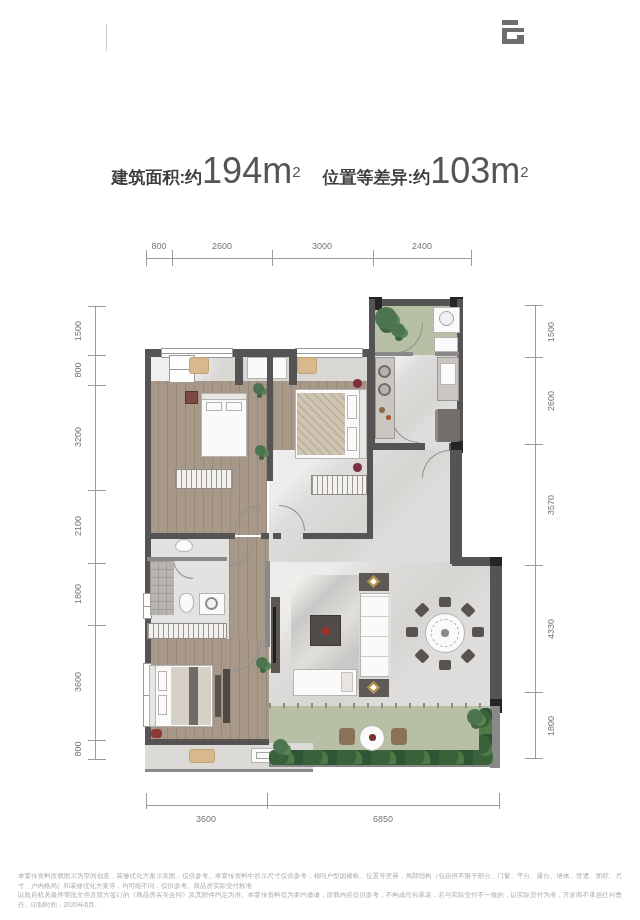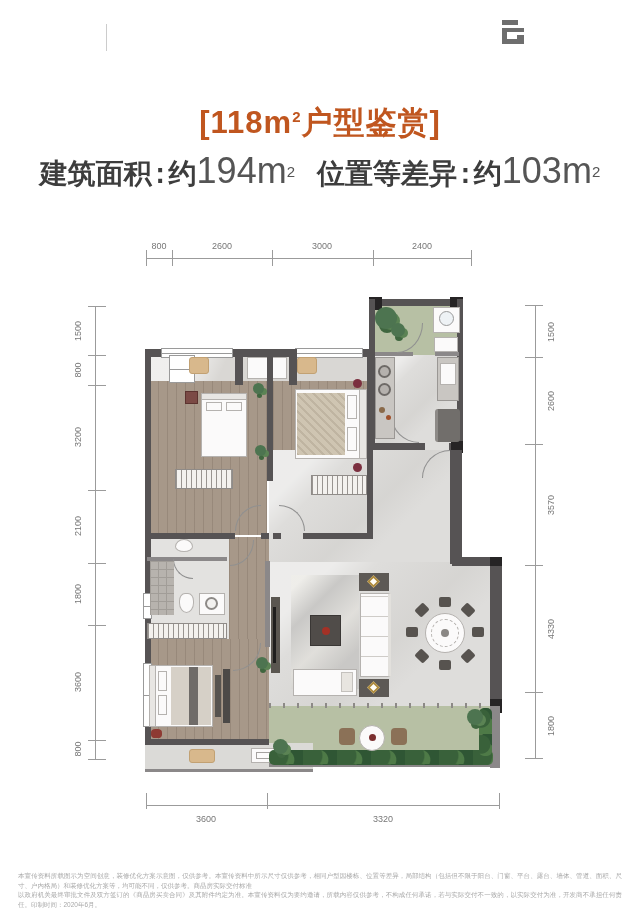--- a/index.html
+++ b/index.html
@@ -23,21 +23,21 @@
   .man-top{display:flex;align-items:center;gap:4px;justify-content:center;font-size:5.5px;color:#8e8e8e;letter-spacing:1px;}
   .man-top .tick{display:inline-block;width:14px;height:1px;background:#a5a5a5;}
   .man-name{font-size:19px;font-weight:bold;color:#5f5f5f;letter-spacing:2px;line-height:21px;}
   .man-sub{font-size:6px;color:#7e7e7e;letter-spacing:2.5px;margin-top:2px;}
 
   
   .main-title{position:absolute;left:0;top:102px;width:640px;text-align:center;
               font-size:31px;font-weight:bold;color:#c0561f;letter-spacing:1px;}
   .main-title sup{font-size:15px;}
   .area-line{position:absolute;left:0;top:150px;width:640px;text-align:center;color:#3d3d3d;}
-  .area-line .lbl{font-size:28px;font-weight:bold;vertical-align:baseline;font-family:Liberation Mono, monospace;}
+  .area-line .lbl{font-size:17px;font-weight:bold;vertical-align:baseline;}
   .area-line .num{font-size:36px;font-weight:400;color:#555555;letter-spacing:0;}
   .area-line sup{font-size:15px;color:#555555;}
   .area-line .gap{display:inline-block;width:22px;}
 
   
   .dim{position:absolute;background:#9b9b9b;}
   .tickv{position:absolute;width:1px;height:16px;background:#9b9b9b;}
   .tickh{position:absolute;width:18px;height:1px;background:#9b9b9b;}
   .dlabel{position:absolute;width:44px;text-align:center;font-size:9px;color:#777777;}
   .dlabel.rot{transform:rotate(-90deg);}
@@ -94,21 +94,20 @@
   <div class="hdr-el hdr-divider"></div>
   <div class="hdr-el logo-mansion">
     <svg width="26" height="24" viewBox="0 0 26 24">
       <rect x="0" y="0" width="16" height="5" fill="#6e6e6e"></rect>
       <path d="M0 8 H22 V24 H0 Z" fill="#6e6e6e"></path>
       <rect x="5" y="12" width="10" height="7" fill="#ffffff"></rect>
       <rect x="12" y="12" width="10" height="3" fill="#ffffff"></rect>
     </svg>
   </div>
 
-  <div class="main-title"><span>[118</span><span>m</span><sup>2</sup><span>户型鉴赏]</span></div>
 
   <div class="area-line"><span class="lbl">建筑面积:约</span><span class="num">194m</span><sup>2</sup><span class="gap"></span><span class="lbl">位置等差异:约</span><span class="num">103m</span><sup>2</sup></div>
 
   <div class="dim" style="left:146px;top:258px;width:325px;height:1px;"></div>
   <div class="tickv" style="left:146px;top:250px;"></div>
     <div class="tickv" style="left:172px;top:250px;"></div>
   <div class="tickv" style="left:272px;top:250px;"></div>
     <div class="tickv" style="left:373px;top:250px;"></div>
   <div class="tickv" style="left:471px;top:250px;"></div>
   <div class="dlabel" style="left:137px;top:241px;">800</div>
@@ -144,21 +143,21 @@
   <div class="dlabel rot" style="left:529px;top:396px;">2600</div>
   <div class="dlabel rot" style="left:529px;top:500px;">3570</div>
   <div class="dlabel rot" style="left:529px;top:624px;">4330</div>
   <div class="dlabel rot" style="left:529px;top:721px;">1800</div>
 
   <div class="dim" style="left:146px;top:805px;width:353px;height:1px;"></div>
   <div class="tickv" style="left:146px;top:793px;"></div>
     <div class="tickv" style="left:267px;top:793px;"></div>
   <div class="tickv" style="left:499px;top:793px;"></div>
   <div class="dlabel" style="left:184px;top:814px;">3600</div>
-  <div class="dlabel" style="left:361px;top:814px;">3320</div>
+  <div class="dlabel" style="left:361px;top:814px;">6850</div>
 
   <div class="plan">
 
     <div class="f-green" style="left:228px;top:10px;width:84px;height:50px;"></div>
     <div class="f-tile" style="left:228px;top:60px;width:84px;height:95px;"></div>
     <div class="f-marble" style="left:4px;top:58px;width:218px;height:30px;"></div>
     <div class="f-wood" style="left:4px;top:86px;width:118px;height:154px;"></div>
     <div class="f-wood" style="left:128px;top:86px;width:96px;height:154px;"></div>
     <div class="f-tile2" style="left:4px;top:242px;width:80px;height:102px;"></div>
     <div class="f-wood" style="left:84px;top:242px;width:40px;height:106px;"></div>

